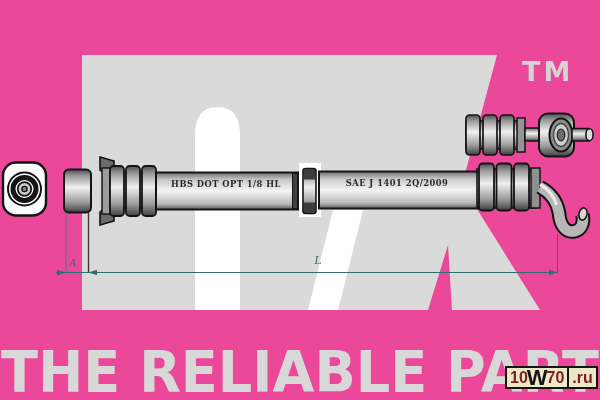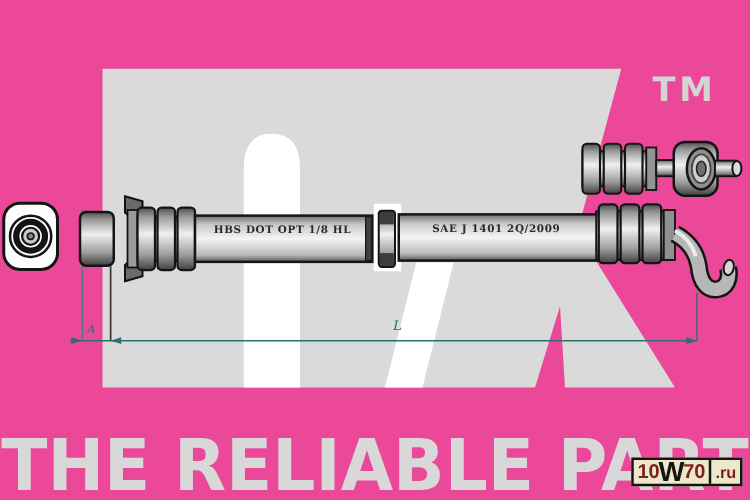--- a/index.html
+++ b/index.html
@@ -33,21 +33,21 @@
   .site-badge .num{
     font-size:16px;font-weight:bold;color:#7d2020;line-height:19px;
   }
   .site-badge .big-w{
     font-size:22px;font-weight:bold;color:#141414;line-height:19px;margin:0 -1px;
   }
   .site-badge .divider{
     align-self:stretch;border-left:2px solid #141414;margin-left:3px;
   }
   .site-badge .domain{
-    font-size:13px;font-weight:bold;color:#7d2020;padding:0 3px;line-height:19px;
+    font-size:16px;font-weight:bold;color:#7d2020;padding:0 3px;line-height:19px;
   }
 </style>
 </head>
 <body>
 
 <div class="stage">
   <svg width="600" height="400" viewBox="0 0 600 400">
     <defs>
       <linearGradient id="met" x1="0" y1="0" x2="0" y2="1">
         <stop offset="0" stop-color="#4f4f4f"></stop>

